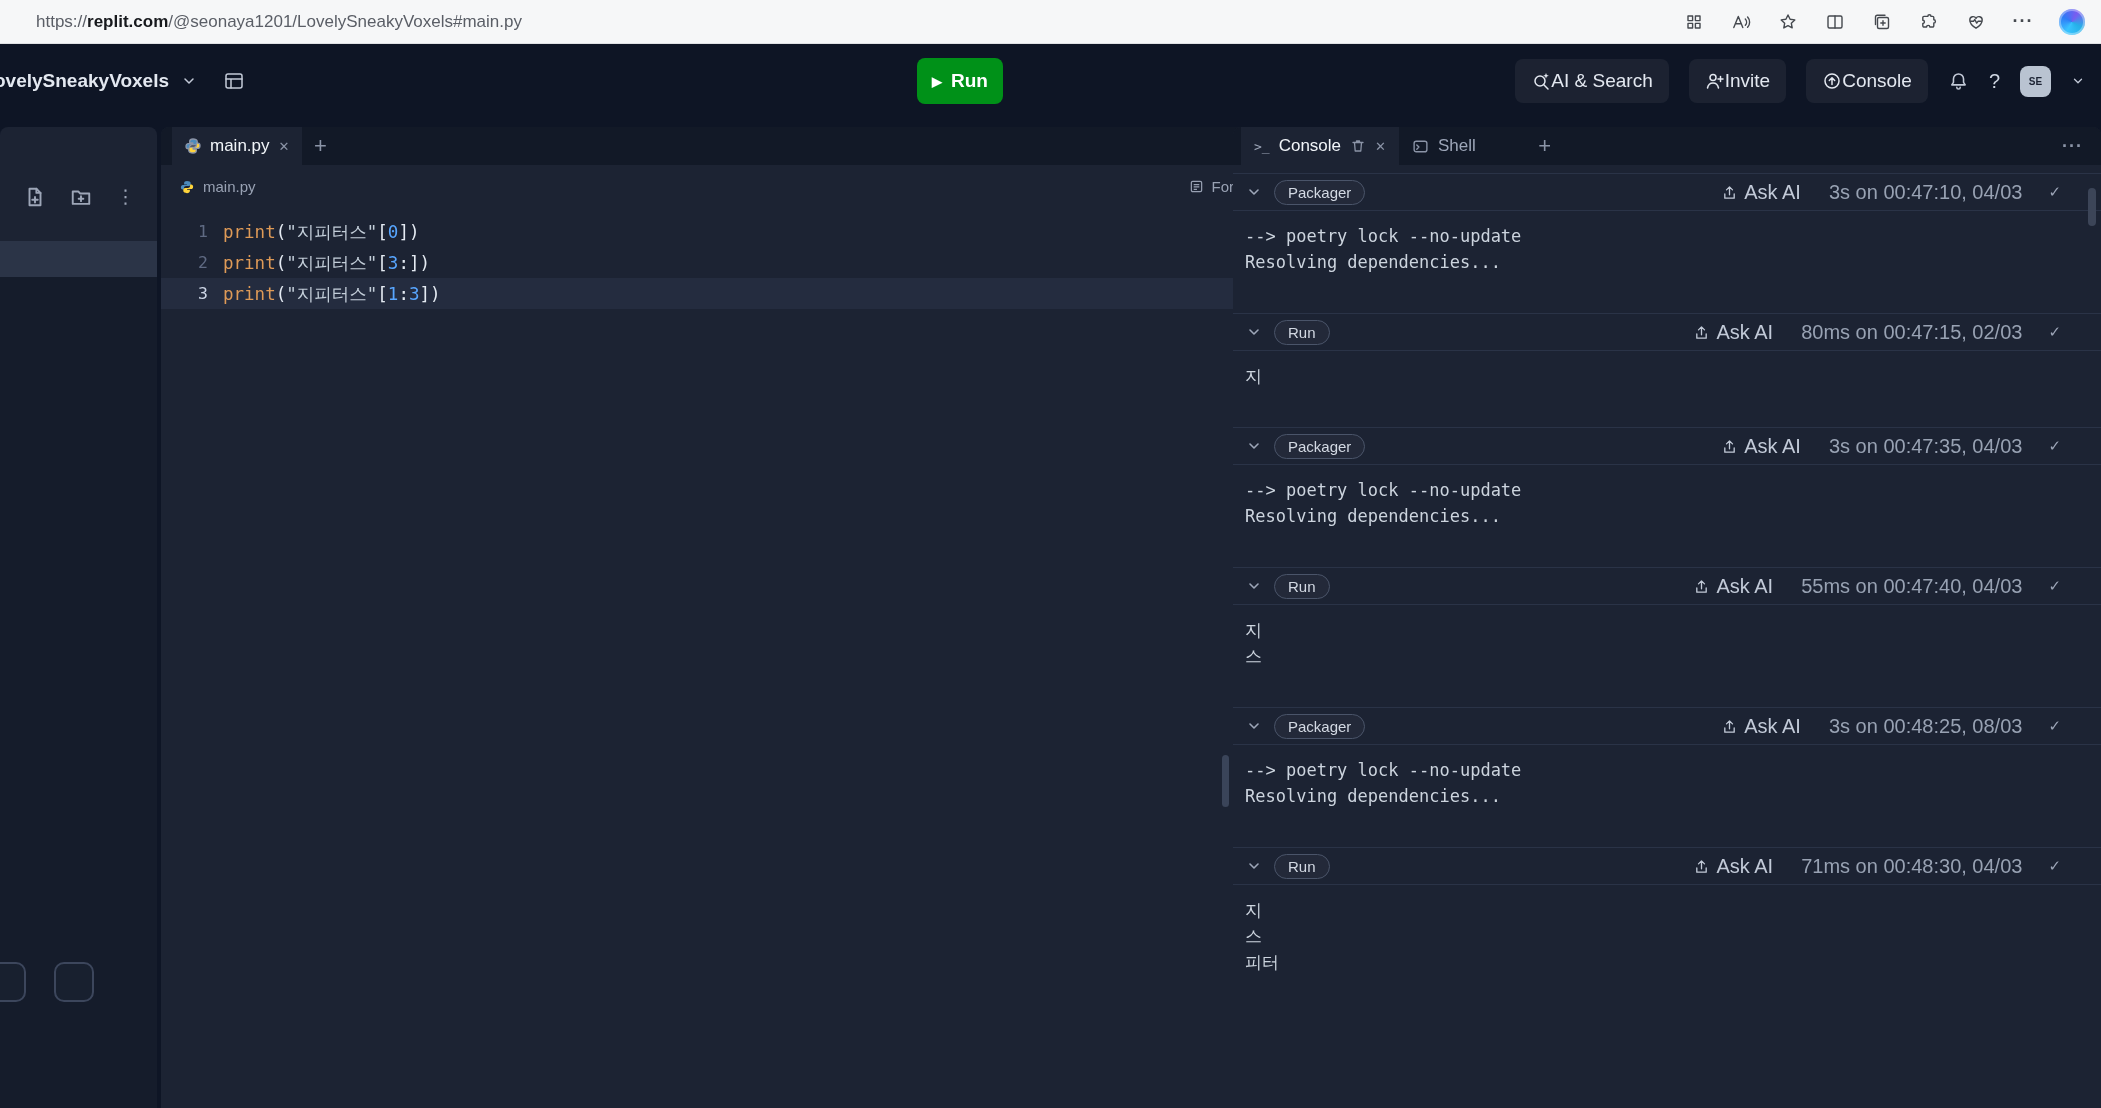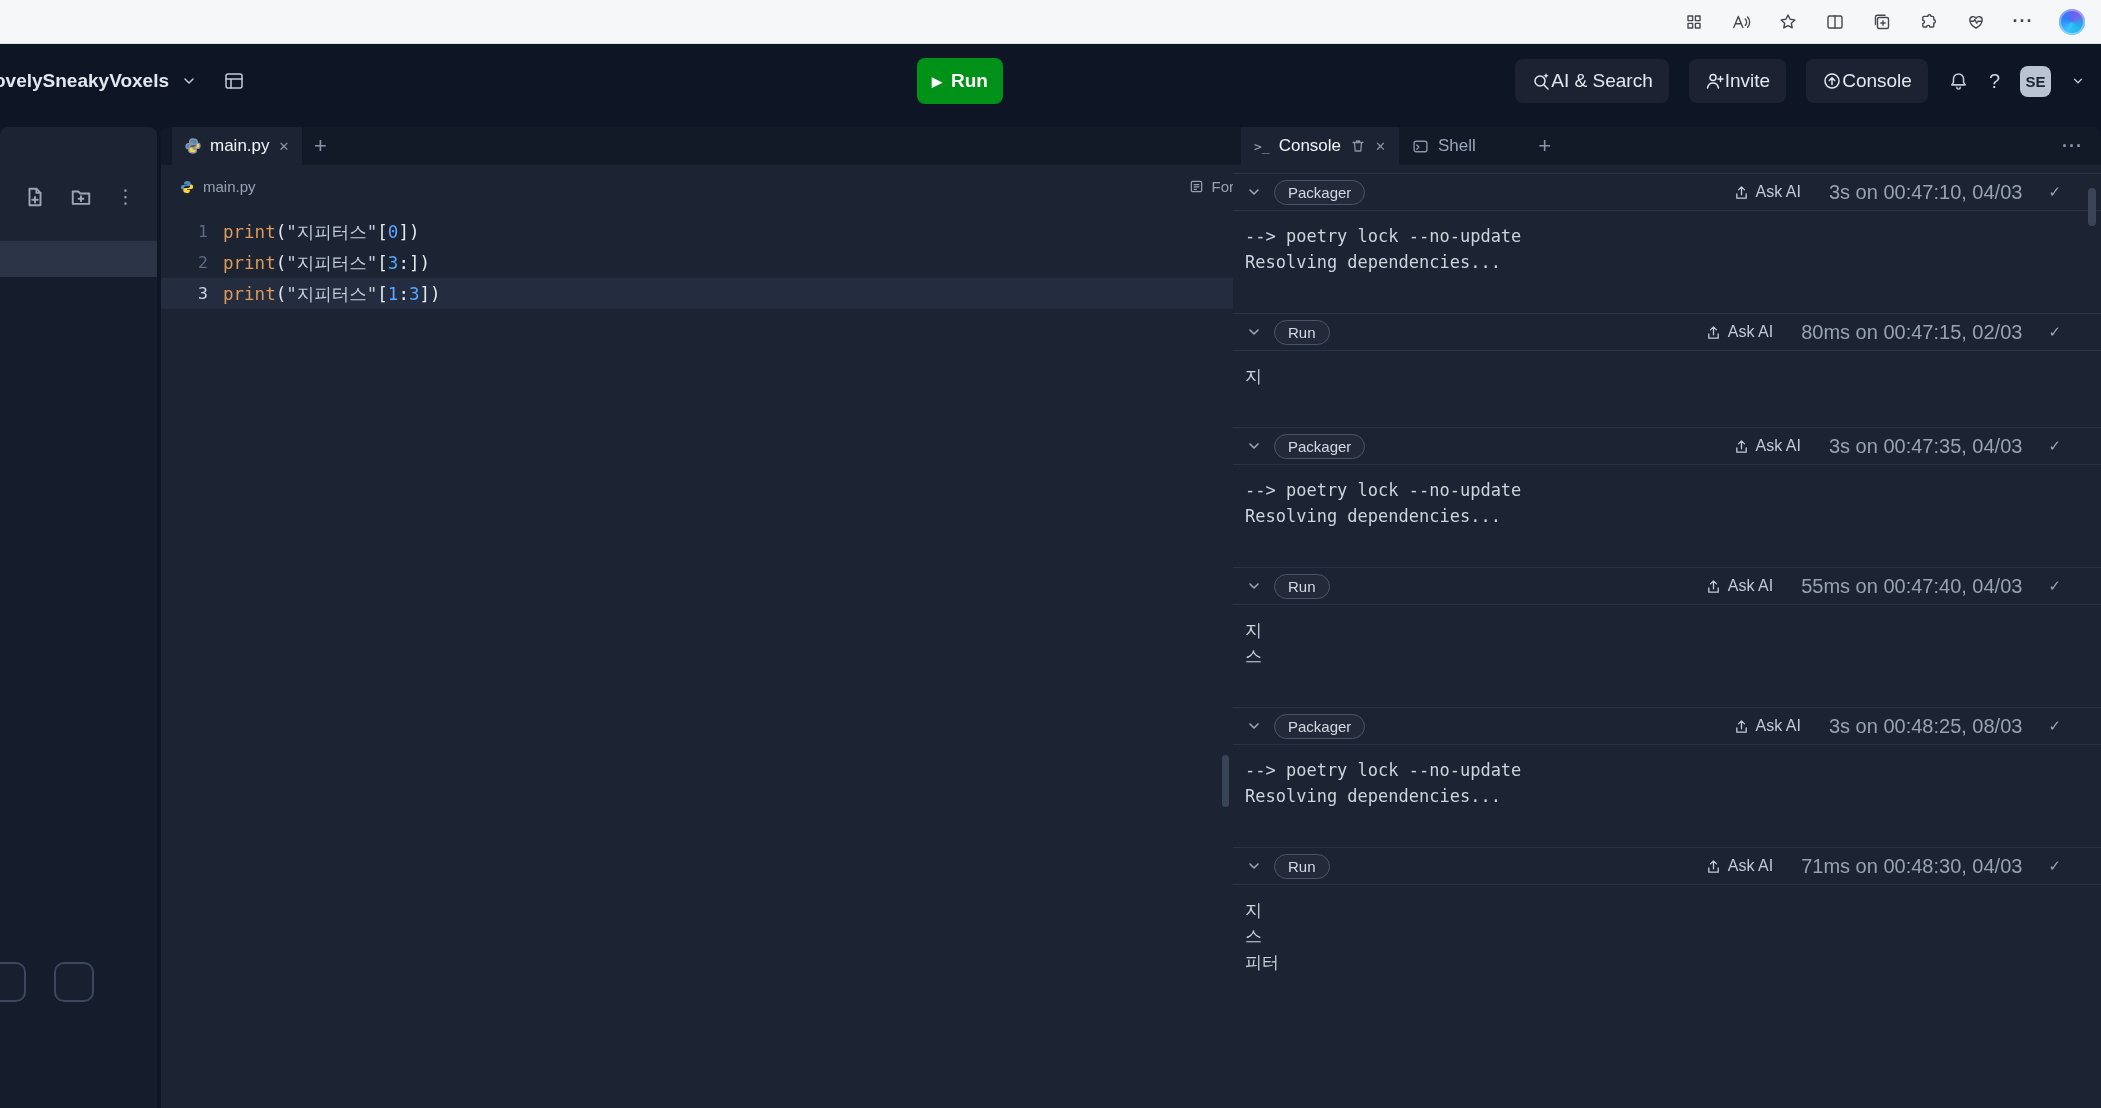--- a/index.html
+++ b/index.html
@@ -21,21 +21,21 @@
   .hdr-left{display:flex;align-items:center;gap:12px}
   .repl-name{font-size:19px;font-weight:600;margin-left:-6px;white-space:nowrap}
   .hicon{color:#9da6b8;display:flex;align-items:center;justify-content:center;cursor:pointer}
   .hicon svg{stroke:#c3cad8;fill:none;stroke-width:1.5;stroke-linecap:round;stroke-linejoin:round}
   .run-btn{position:absolute;left:917px;top:14px;width:86px;height:46px;background:#009118;border:none;border-radius:8px;color:#fff;font-size:19px;font-weight:700;display:flex;align-items:center;justify-content:center;gap:9px;font-family:inherit;cursor:pointer}
   .run-btn .play{font-size:13px;line-height:1}
   .hdr-right{margin-left:auto;display:flex;align-items:center;gap:20px}
   .hbtn{display:flex;align-items:center;background:rgba(255,255,255,.06);border:none;border-radius:8px;padding:11px 16px;color:#e3e8f0;font-size:19px;font-family:inherit;cursor:pointer;white-space:nowrap}
   .hbtn svg{stroke:#e3e8f0;fill:none;stroke-width:1.5;stroke-linecap:round;stroke-linejoin:round}
   .help-glyph{font-size:20px;color:#cfd6e2;cursor:pointer}
-  .avatar{width:31px;height:31px;border-radius:8px;background:#b9c3d1;color:#1c2333;font-size:15px;font-weight:700;display:flex;align-items:center;justify-content:center;cursor:pointer}
+  .avatar{width:31px;height:31px;border-radius:8px;background:#b9c3d1;color:#1c2333;font-size:10px;font-weight:700;display:flex;align-items:center;justify-content:center;cursor:pointer}
 
   
   .pane{position:absolute;top:127px;bottom:0;background:#1c2333;border-radius:8px 8px 0 0;overflow:hidden}
   .files-pane{left:0;width:157px;background:#1c2333}
   .editor-pane{left:161px;width:1118px}
   .console-pane{left:1233px;width:868px}
 
   
   .files-actions{position:absolute;top:58px;left:24px;display:flex;align-items:center;gap:24px;color:#9da6b8}
   .files-actions .ficon{cursor:pointer;display:flex}
@@ -75,31 +75,32 @@
   .tk-n{color:#58a6ff}
   .editor-scroll-marker{position:absolute;right:16px;top:148px;width:4px;height:502px;border-radius:2px;background:#55414d;cursor:pointer}
   .divider-handle{position:absolute;left:1222px;top:755px;width:7px;height:52px;border-radius:4px;background:#3a4459;cursor:col-resize}
 
   
   .console-body{margin-top:8px}
   .csec-header{height:38px;display:flex;align-items:center;gap:12px;padding:0 40px 0 13px;border-top:1px solid #2a3347;border-bottom:1px solid #2a3347;color:#9da6b8}
   .chev-btn{display:flex;cursor:pointer;color:#9da6b8}
   .badge{border:1px solid #4a5469;border-radius:15px;padding:3px 13px;font-size:15px;color:#d3d9e3;background:rgba(255,255,255,.03)}
   .spacer{flex:1}
-  .askai{display:flex;align-items:center;gap:7px;font-size:16px;color:#c2cad8;cursor:pointer}
+  .askai{display:flex;align-items:center;gap:7px;font-size:20px;color:#c2cad8;cursor:pointer}
   .askai svg{stroke:#c2cad8;fill:none;stroke-width:1.4;stroke-linecap:round;stroke-linejoin:round}
   .time{font-size:20px;color:#98a2b3;margin-left:16px;white-space:nowrap}
   .check{font-size:15px;color:#9da6b8;margin-left:14px}
   .csec-body{padding:12px 18px 38px 12px;font-family:"DejaVu Sans Mono",monospace;font-size:17px;line-height:26px;color:#ccd4de;white-space:pre-wrap}
   .console-scroll-thumb{position:absolute;right:5px;top:61px;width:8px;height:38px;border-radius:4px;background:#3c4558;cursor:pointer}
 </style>
 </head>
 <body>
 
 <div class="browser-bar">
+  <div class="url"><span class="u-dim">https://</span><span class="u-host">replit.com</span><span class="u-dim">/@seonaya1201/LovelySneakyVoxels#main.py</span></div>
   <div class="browser-icons">
     <span class="bicon">
         <svg width="20" height="20" viewBox="0 0 20 20">
           <path d="M4 4h4.6v4.6H4zM11.4 4H16v4.6h-4.6zM4 11.4h4.6V16H4zM11.4 11.4H16V16h-4.6z"></path>
         </svg>
       </span>
     <span class="bicon">
         <svg width="20" height="20" viewBox="0 0 20 20">
           <path d="M2.8 15.5L7.3 4.5l4.5 11M4.6 11.7h5.5"></path>
           <path d="M14.3 7a4.6 4.6 0 0 1 0 6.3M16.6 5a7.6 7.6 0 0 1 0 10.3"></path>

